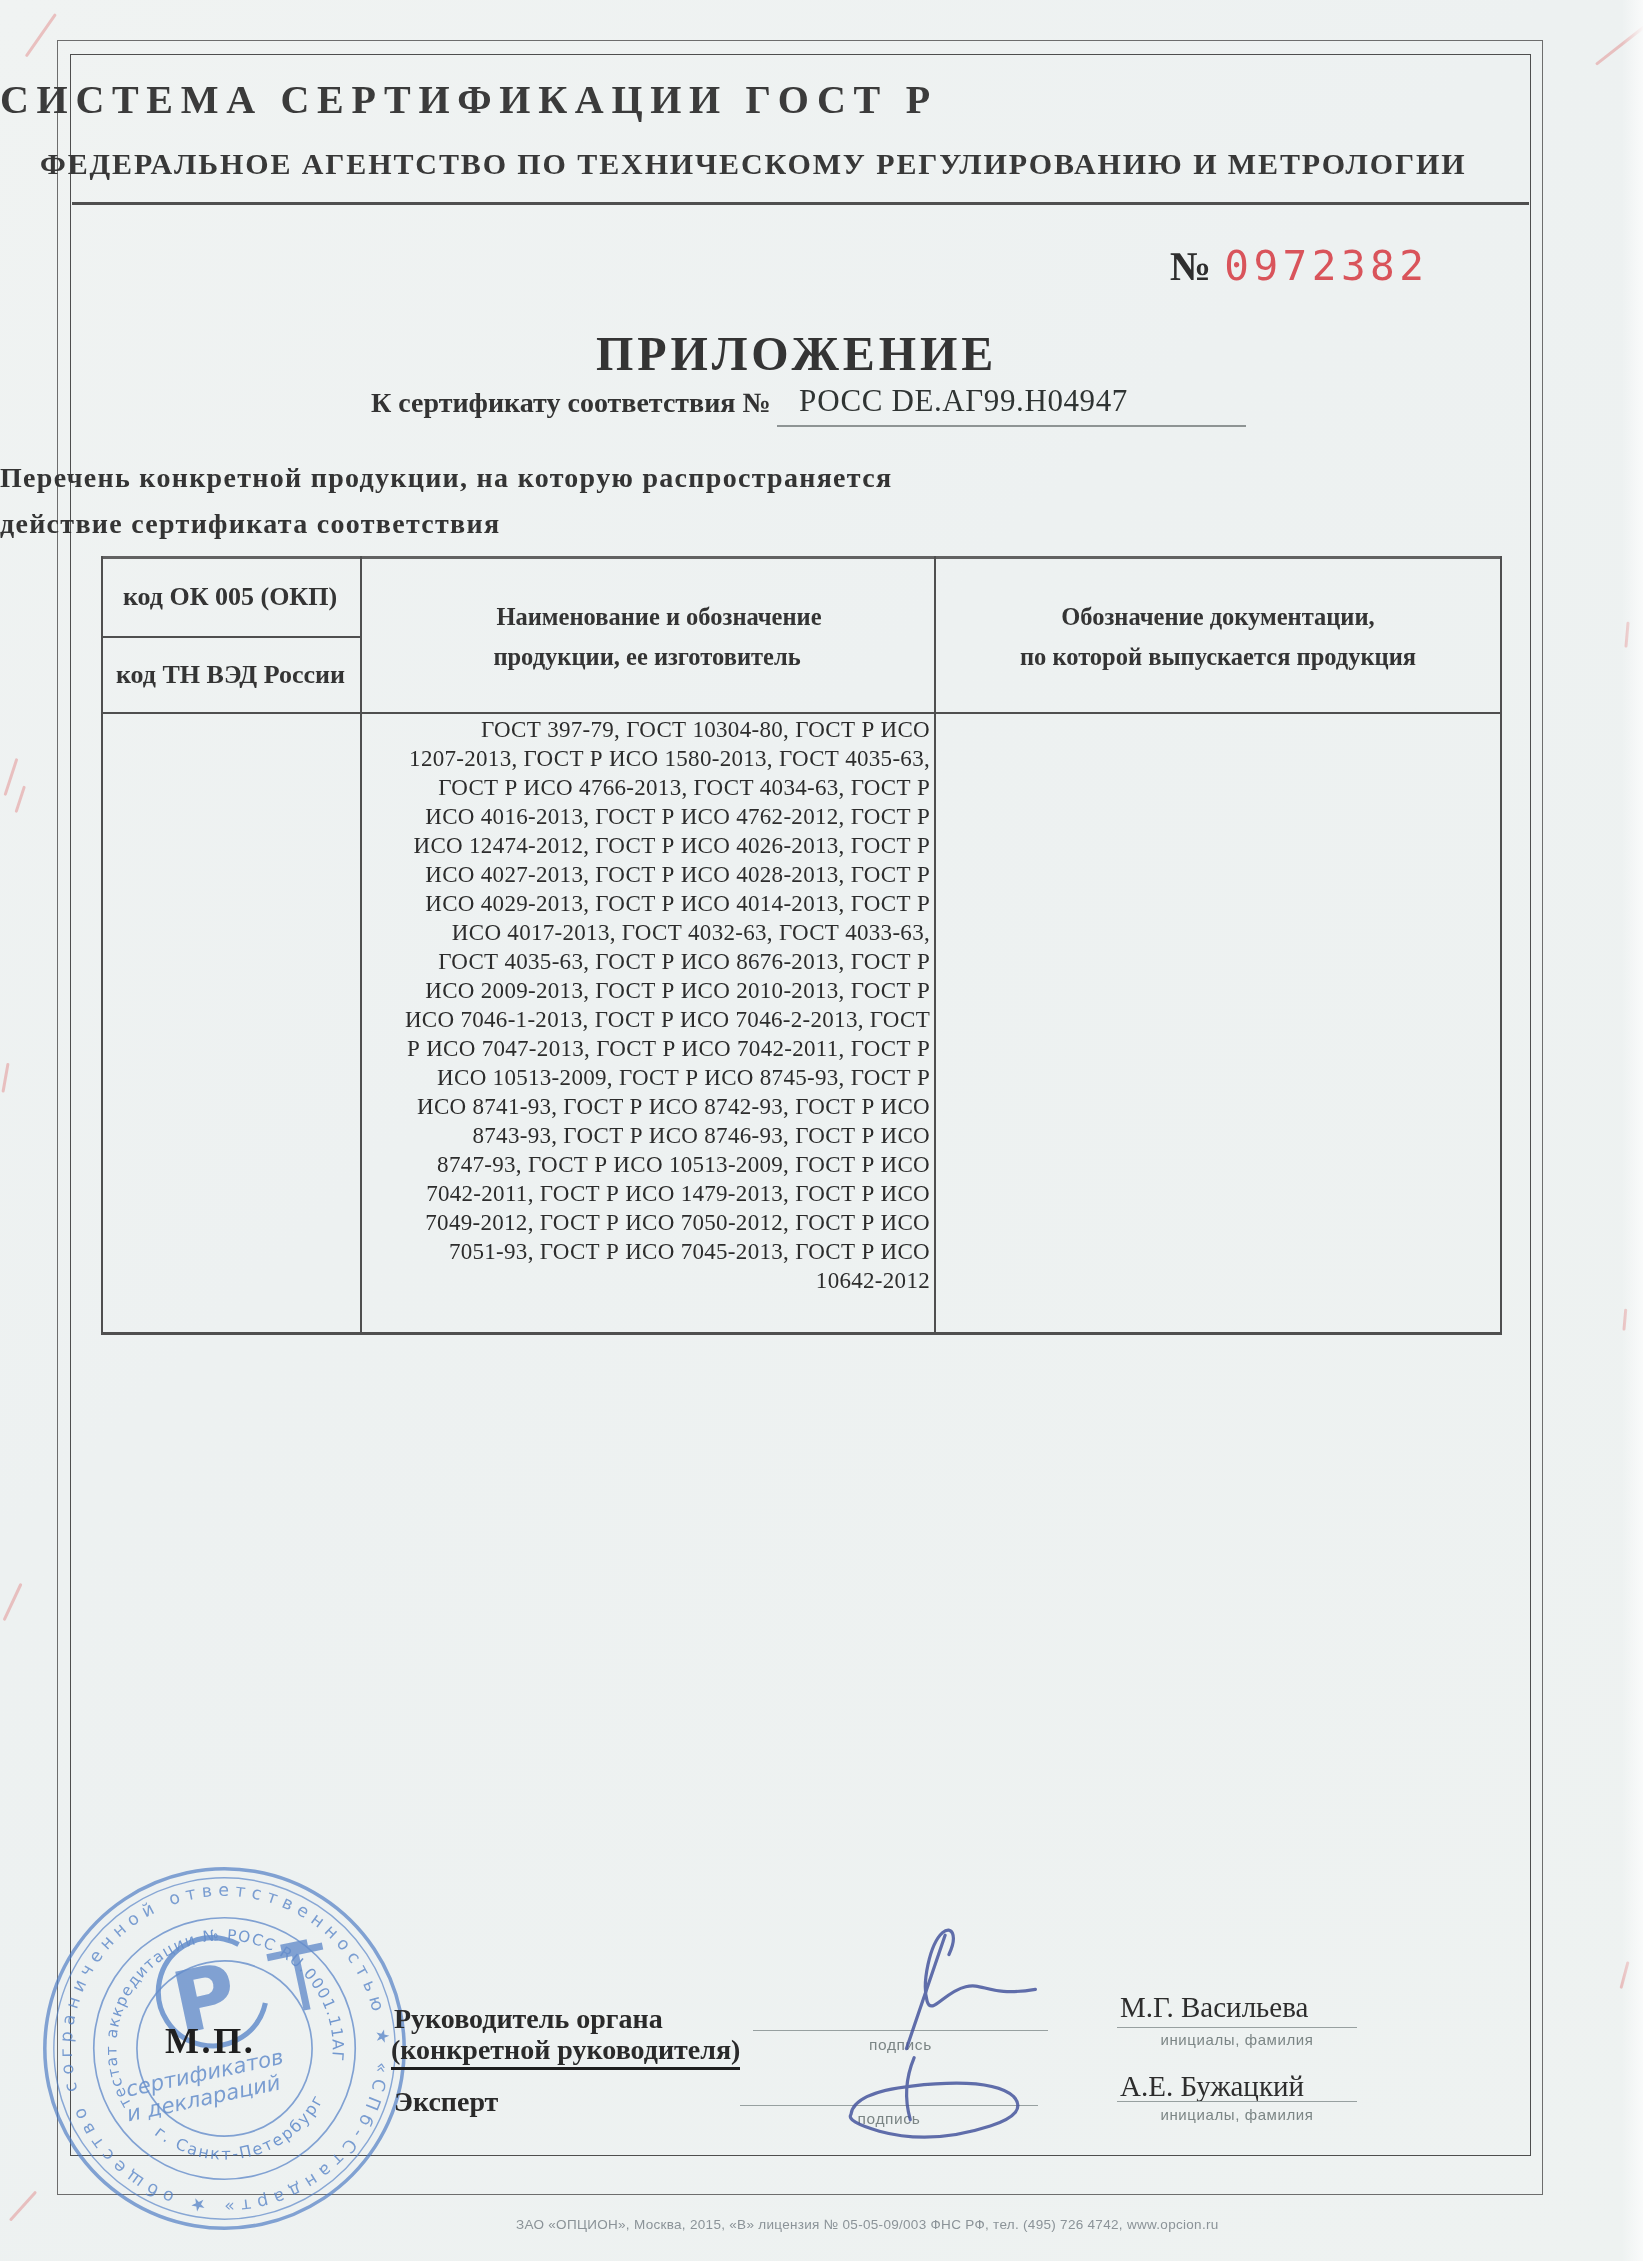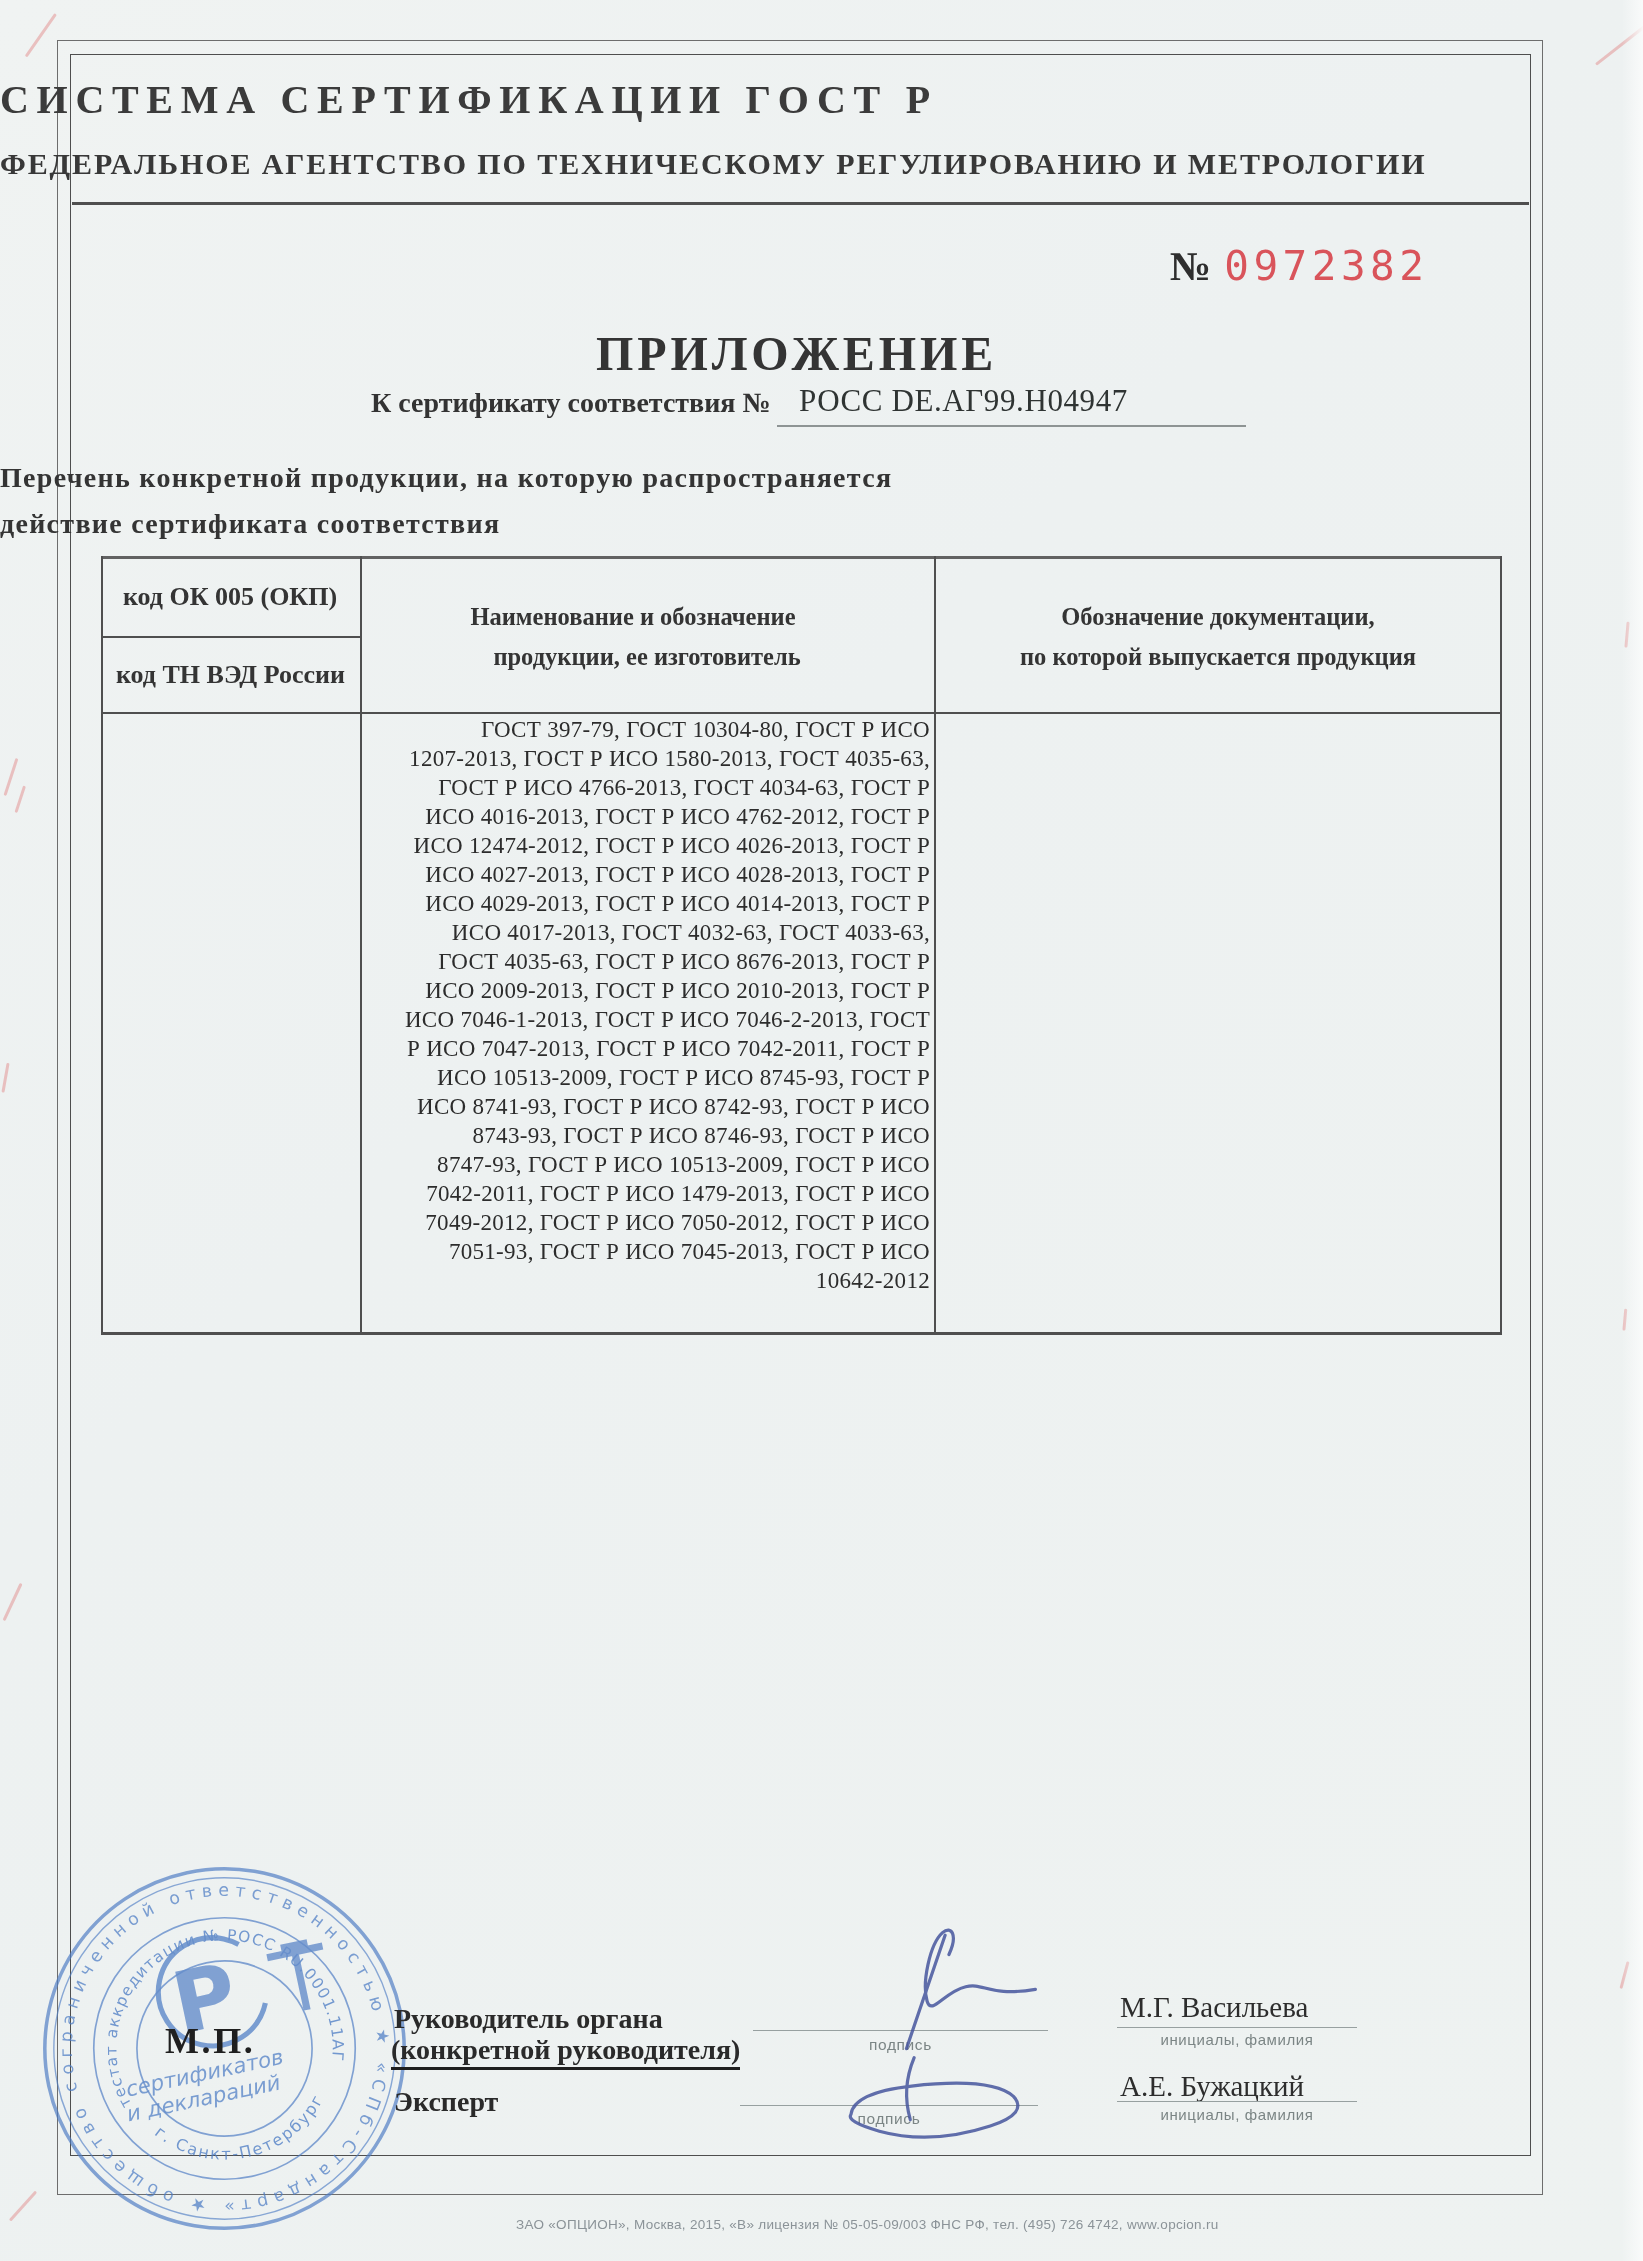--- a/index.html
+++ b/index.html
@@ -39,21 +39,21 @@
   <div class="mark" style="left:10.3px;top:2219px;width:39px;transform:rotate(-48deg);"></div>
   <div class="mark" style="left:1626px;top:646px;width:26px;transform:rotate(-85deg);"></div>
   <div class="mark" style="left:1624px;top:1329px;width:22px;transform:rotate(-85deg);"></div>
   <div class="mark" style="left:1621px;top:1987px;width:28px;transform:rotate(-75deg);"></div>
 
   <div class="frame" style="left:57px;top:40px;width:1484px;height:2153px;border-color:#6d6d6d;"></div>
   <div class="frame" style="left:70px;top:54px;width:1459px;height:2100px;border-color:#4e4e4e;"></div>
   <div class="hline" style="left:72px;top:202px;width:1457px;height:2.6px;"></div>
 
   <div class="abs ctr b" style="left:0;right:0;top:76px;font-size:40px;letter-spacing:7.7px;color:#3b3b3b;">СИСТЕМА СЕРТИФИКАЦИИ ГОСТ Р</div>
-  <div class="abs ctr b" style="left:0;right:0;top:147px;font-size:30px;letter-spacing:1.9px;color:#383838;">ФЕДЕРАЛЬНОЕ АГЕНТСТВО ПО ТЕХНИЧЕСКОМУ РЕГУЛИРОВАНИЮ И МЕТРОЛОГИИ</div>
+  <div class="abs ctr b" style="left:0;right:0;top:147px;font-size:30px;letter-spacing:1.9px;color:#383838;padding-left:40px;">ФЕДЕРАЛЬНОЕ АГЕНТСТВО ПО ТЕХНИЧЕСКОМУ РЕГУЛИРОВАНИЮ И МЕТРОЛОГИИ</div>
 
   <div class="abs" style="left:1170px;top:242px;white-space:nowrap;">
     <span style="font-size:41px;font-weight:bold;color:#2e2e2e;margin-right:13px;">№</span><span style="font-family:'DejaVu Sans Mono',monospace;font-size:41px;color:#d9545b;letter-spacing:4.5px;">0972382</span>
   </div>
 
   <div class="abs" style="left:596px;top:326px;font-size:48px;font-weight:600;letter-spacing:3.9px;color:#343434;">ПРИЛОЖЕНИЕ</div>
 
   <div class="abs b" style="left:371px;top:387px;font-size:28px;color:#333;">К сертификату соответствия №</div>
   <div class="abs" style="left:799px;top:383px;font-size:31px;letter-spacing:0.6px;color:#2f3433;">РОСС DE.АГ99.Н04947</div>
   <div class="abs" style="left:777px;top:425px;width:469px;height:1.9px;background:#8e9494;"></div>
@@ -65,21 +65,21 @@
   <div class="hline" style="left:101px;top:712px;width:1401px;height:1.9px;"></div>
   <div class="hline" style="left:101px;top:1332px;width:1401px;height:2.6px;"></div>
   <div class="vline" style="left:101px;top:556px;width:1.9px;height:779px;"></div>
   <div class="vline" style="left:1500px;top:556px;width:1.9px;height:779px;"></div>
   <div class="vline" style="left:360px;top:556px;width:1.9px;height:779px;"></div>
   <div class="vline" style="left:934px;top:556px;width:1.9px;height:779px;"></div>
   <div class="hline" style="left:101px;top:636px;width:260px;height:1.9px;"></div>
 
   <div class="hdr-cell" style="left:103px;top:582px;width:254px;font-size:26px;">код ОК 005 (ОКП)</div>
   <div class="hdr-cell" style="left:102px;top:660px;width:257px;font-size:26px;">код ТН ВЭД России</div>
-  <div class="hdr-cell" style="left:348px;top:603px;width:570px;">Наименование и обозначение</div>
+  <div class="hdr-cell" style="left:374px;top:603px;width:570px;">Наименование и обозначение</div>
   <div class="hdr-cell" style="left:362px;top:643px;width:570px;">продукции, ее изготовитель</div>
   <div class="hdr-cell" style="left:937px;top:603px;width:562px;">Обозначение документации,</div>
   <div class="hdr-cell" style="left:937px;top:643px;width:562px;">по которой выпускается продукция</div>
 
   <div class="abs" style="left:369px;top:715px;width:561px;">
     <div class="gost">ГОСТ 397-79, ГОСТ 10304-80, ГОСТ Р ИСО</div>
     <div class="gost">1207-2013, ГОСТ Р ИСО 1580-2013, ГОСТ 4035-63,</div>
     <div class="gost">ГОСТ Р ИСО 4766-2013, ГОСТ 4034-63, ГОСТ Р</div>
     <div class="gost">ИСО 4016-2013, ГОСТ Р ИСО 4762-2012, ГОСТ Р</div>
     <div class="gost">ИСО 12474-2012, ГОСТ Р ИСО 4026-2013, ГОСТ Р</div>

